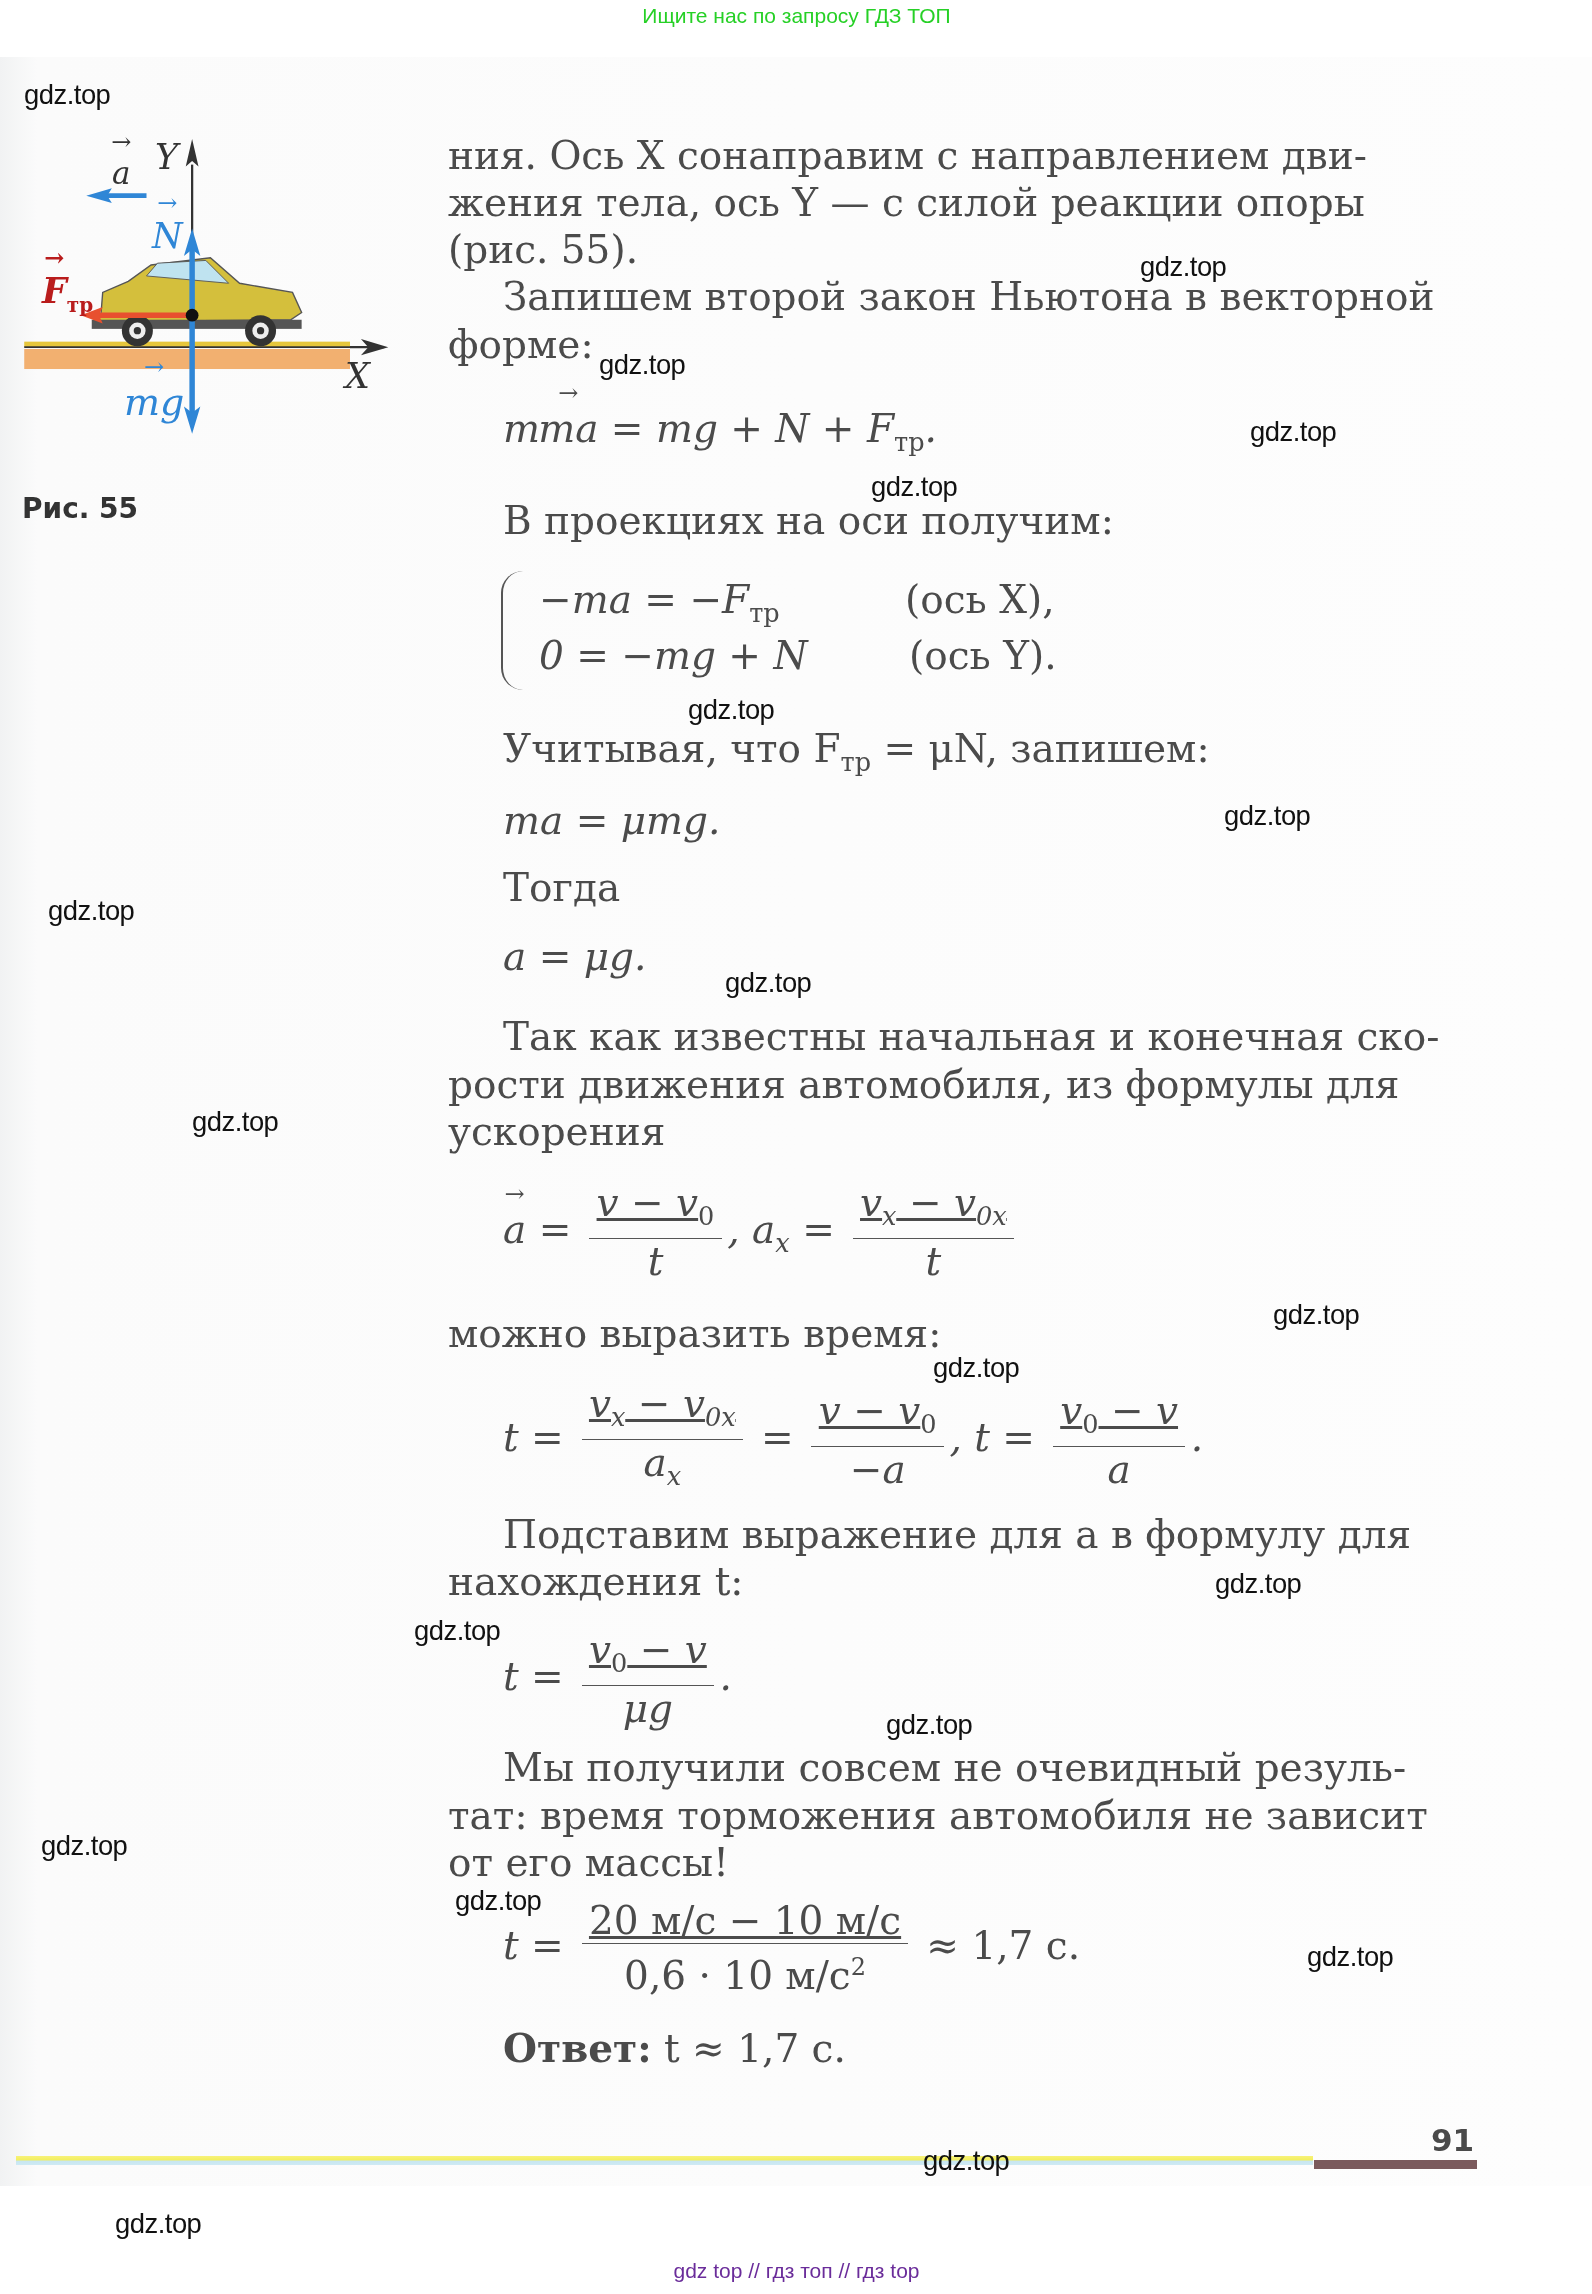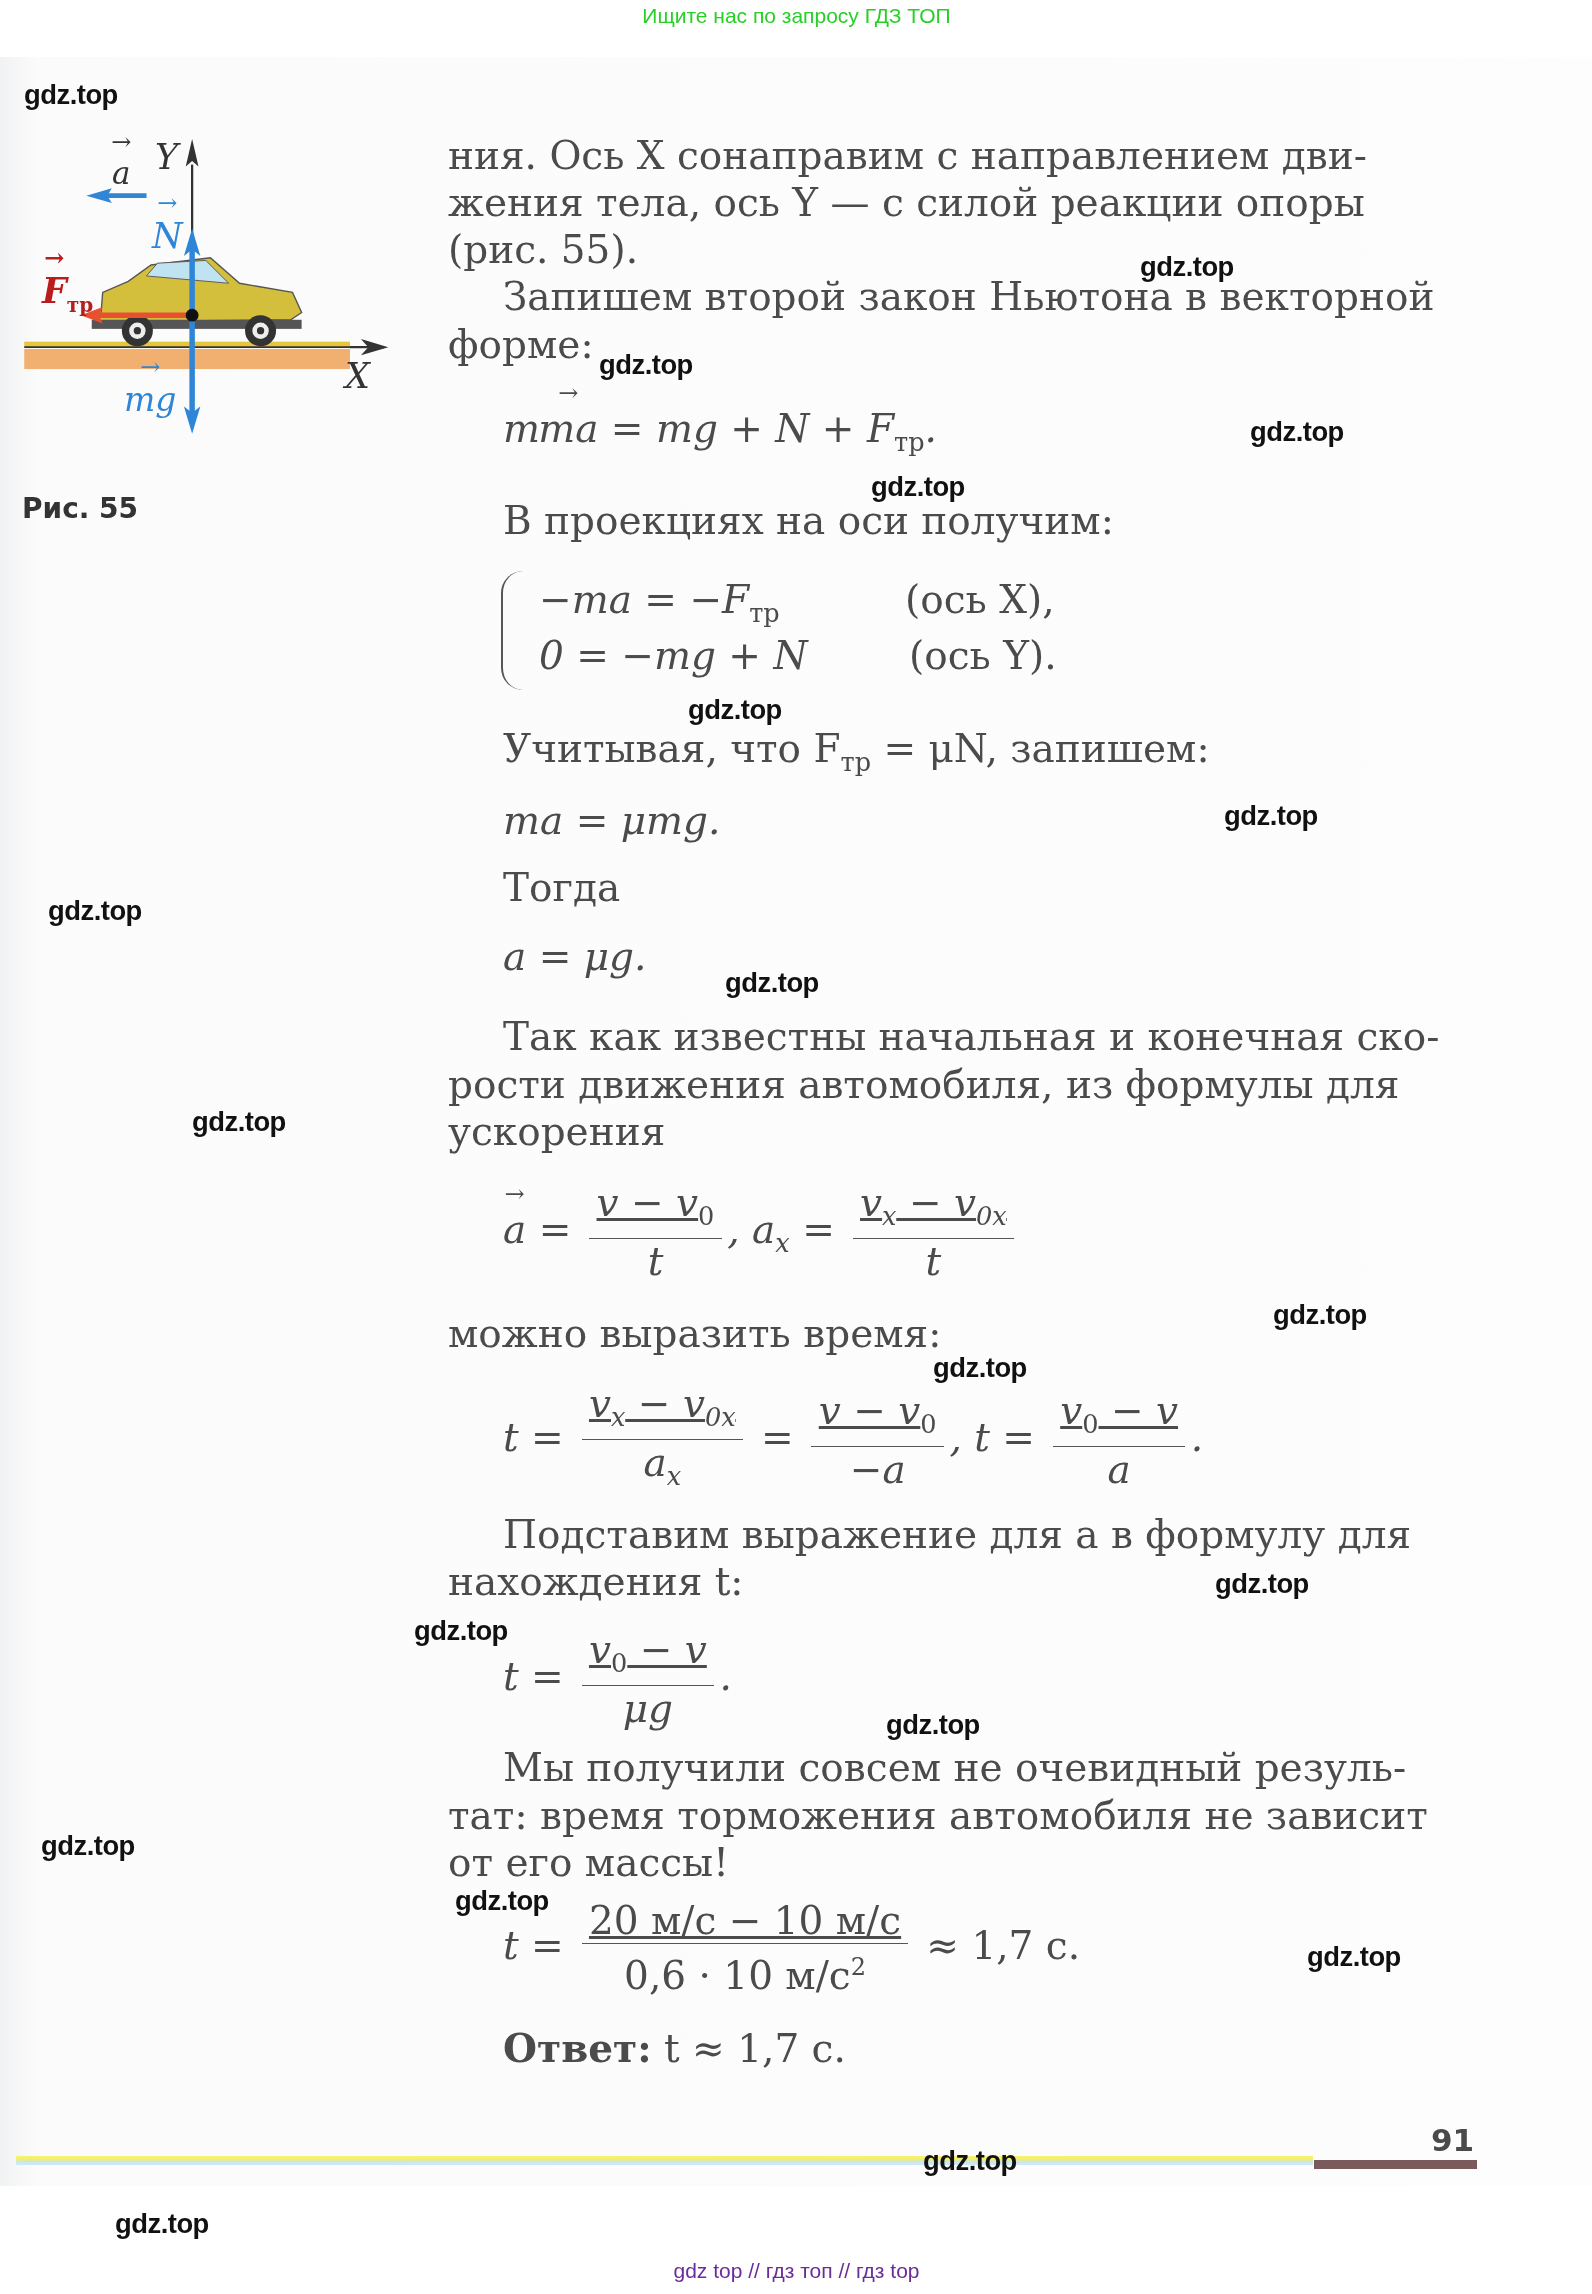--- a/index.html
+++ b/index.html
@@ -12,21 +12,21 @@
   .page-bg {
     position: absolute; left: 0; top: 57px; width: 1593px; height: 2129px;
     background: linear-gradient(90deg, #f1f2f3 0px, #fbfbfb 37px, #fdfdfd 100%);
   }
   .top-banner {
     position: absolute; top: 3.7px; left: 0; width: 1593px; text-align: center;
     font-family: "Liberation Sans", sans-serif; font-size: 21px; color: #26d026;
   }
   .wm {
     position: absolute; font-family: "Liberation Sans", sans-serif;
-    font-size: 27.4px; color: #111; letter-spacing: -0.5px; white-space: nowrap; font-weight: bold;
+    font-size: 27.4px; color: #111; letter-spacing: -0.5px; white-space: nowrap;
   }
   .line { position: absolute; white-space: nowrap; font-size: 39px; color: #4b4b4b; }
   .math { font-style: italic; }
   .frac {
     display: inline-block; vertical-align: middle; text-align: center; margin: 0 5.5px;
   }
   .frac .num { display: block; padding: 0 7.3px; border-bottom: 1.8px solid #555; line-height: 44px; text-decoration: underline; }
   .frac .den { display: block; line-height: 46px; }
   .vec { position: relative; display: inline-block; }
   .vec::before {
@@ -103,21 +103,21 @@
   <line x1="160" y1="84" x2="110" y2="84" stroke="#2f86d6" stroke-width="5"></line>
   <polygon points="94,84 122,76 117,84 122,92" fill="#2f86d6"></polygon>
 </svg>
 <span style="position:absolute;left:155px;top:137px;font-size:35px;font-style:italic;color:#333">Y</span>
 <span style="position:absolute;left:345px;top:356px;font-size:35px;font-style:italic;color:#333">X</span>
 <span class="vec" style="position:absolute;left:112px;top:155px;font-size:31px;font-style:italic;color:#333">a</span>
 <span class="vec" style="position:absolute;left:152px;top:216px;font-size:35px;font-style:italic;color:#2f86d6">N</span>
 <span style="position:absolute;left:42px;top:270px;font-size:35px;font-style:italic;font-weight:bold;color:#b91c1c">
   <span class="vec">F</span><sub style="font-size:20px">тр</sub>
 </span>
-<span class="vec" style="position:absolute;left:124px;top:380px;font-size:33px;font-style:italic;color:#2f86d6">mg</span>
+<span class="vec" style="position:absolute;left:124px;top:380px;font-size:38px;font-style:italic;color:#2f86d6">mg</span>
 <div class="fig-caption">Рис. 55</div>
 
 <div class="line" style="left:448px;top:133px">ния. Ось X сонаправим с направлением дви-</div>
 <div class="line" style="left:448px;top:180px">жения тела, ось Y — с силой реакции опоры</div>
 <div class="line" style="left:448px;top:227px">(рис. 55).</div>
 
 <div class="line" style="left:503px;top:274px">Запишем второй закон Ньютона в векторной</div>
 <div class="line" style="left:448px;top:322px">форме:</div>
 
 <div class="line math" style="left:503px;top:406px">

